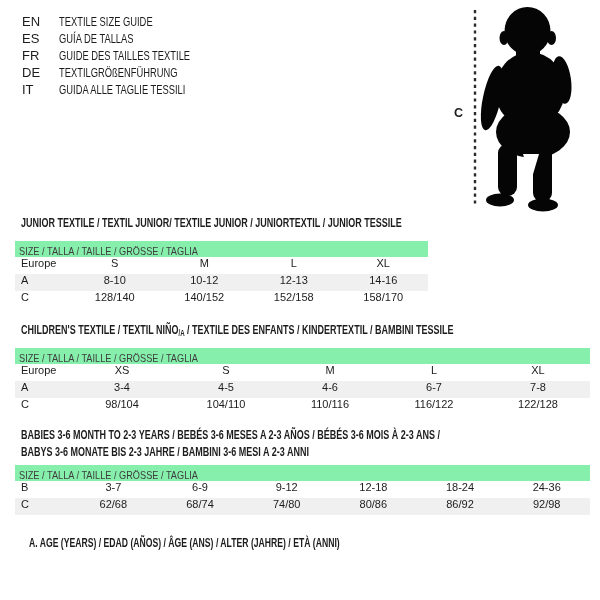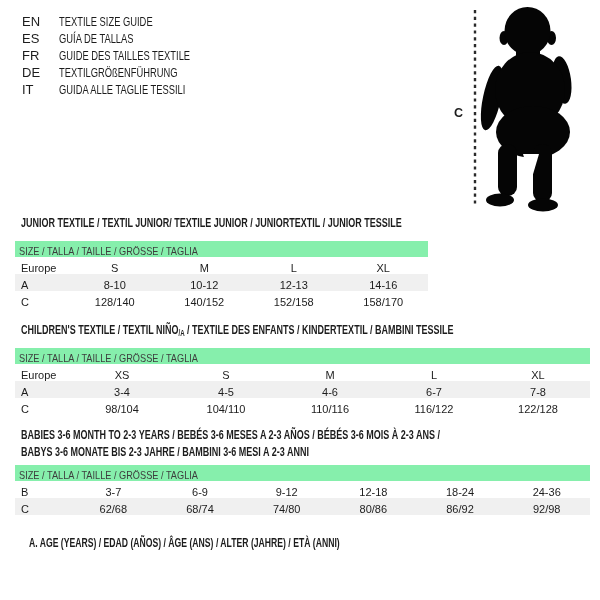--- a/index.html
+++ b/index.html
@@ -15,21 +15,21 @@
   .figure{position:absolute;left:448px;top:2px;width:150px;height:214px}
   .figure svg{position:absolute;left:0;top:0}
   .c-label{position:absolute;left:6px;top:104px;font-weight:bold;font-size:12.5px}
 
   .sec-title{position:absolute;left:21px;font-weight:bold;font-size:12.5px;line-height:17px}
   .sub{font-size:8.5px;vertical-align:-2px}
 
   .size-table{position:absolute;left:15px}
   .bar{height:16px;background:#86efac;display:flex;align-items:flex-end;
        padding-left:4px;box-sizing:border-box;font-size:11.5px;color:#3d3d3d}
-  .trow{display:flex;align-items:flex-end;height:17px;font-size:11px}
+  .trow{display:flex;align-items:flex-start;height:17px;font-size:11px}
   .trow.shaded{background:#f0f0f0}
   .tlabel{flex:0 0 55px;padding-left:6px;box-sizing:border-box}
   .tcell{flex:1;text-align:center}
 
   .legend{position:absolute;left:29px;top:535px}
   .legend-line{height:17px;line-height:17px;font-weight:bold;font-size:12px}
 </style>
 </head>
 <body>
 

